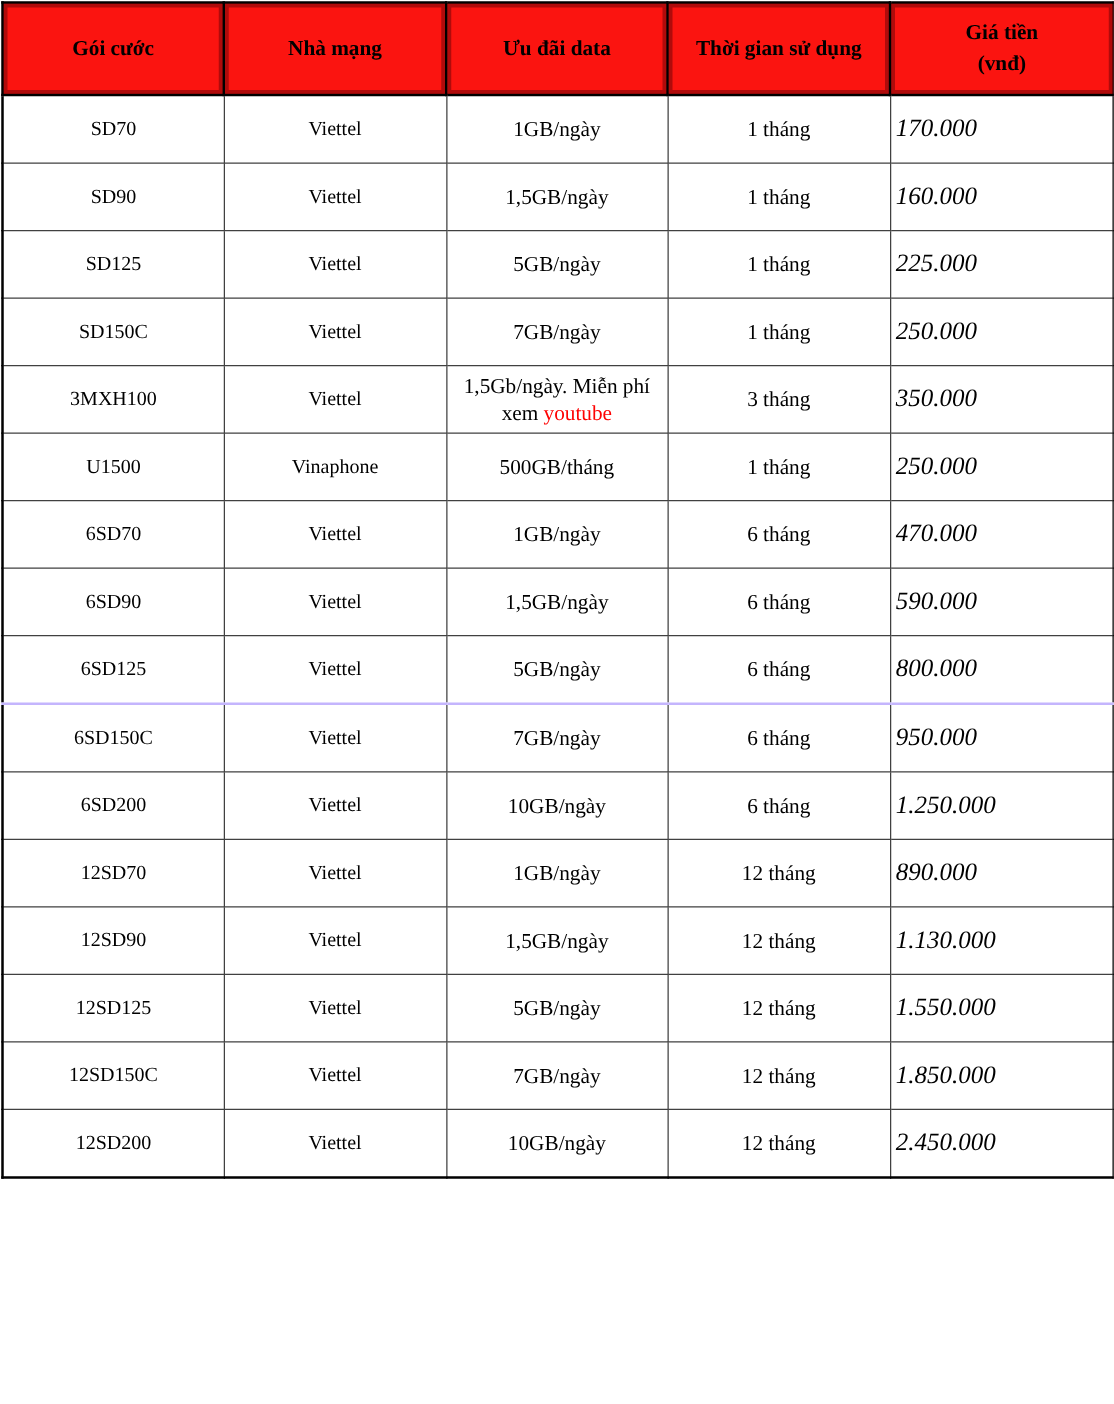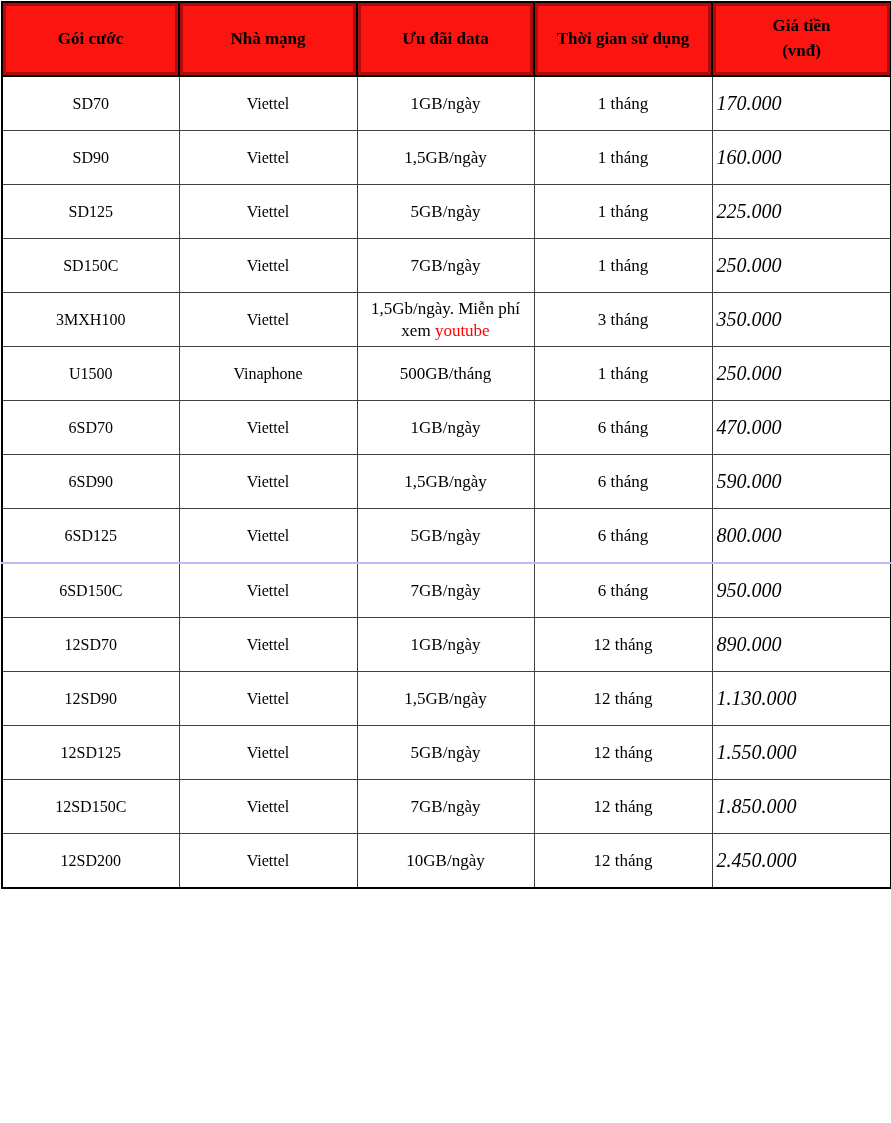--- a/index.html
+++ b/index.html
@@ -155,20 +155,27 @@
           <td class="c4">800.000</td>
         </tr>
         <tr>
           <td class="c0">6SD150C</td>
           <td class="c1">Viettel</td>
           <td class="c2">7GB/ngày</td>
           <td class="c3">6 tháng</td>
           <td class="c4">950.000</td>
         </tr>
         <tr>
+          <td class="c0">6SD200</td>
+          <td class="c1">Viettel</td>
+          <td class="c2">10GB/ngày</td>
+          <td class="c3">6 tháng</td>
+          <td class="c4">1.250.000</td>
+        </tr>
+        <tr>
           <td class="c0">12SD70</td>
           <td class="c1">Viettel</td>
           <td class="c2">1GB/ngày</td>
           <td class="c3">12 tháng</td>
           <td class="c4">890.000</td>
         </tr>
         <tr>
           <td class="c0">12SD90</td>
           <td class="c1">Viettel</td>
           <td class="c2">1,5GB/ngày</td>

